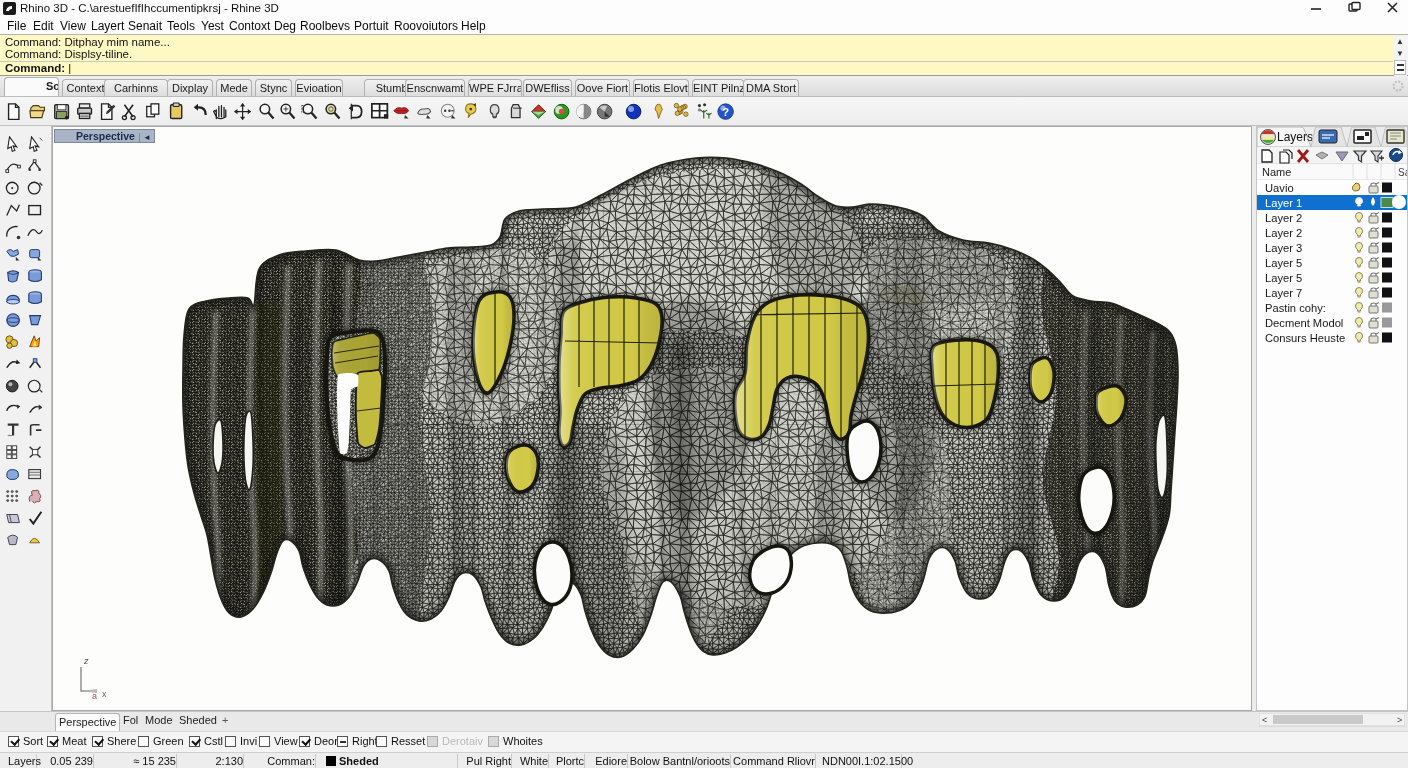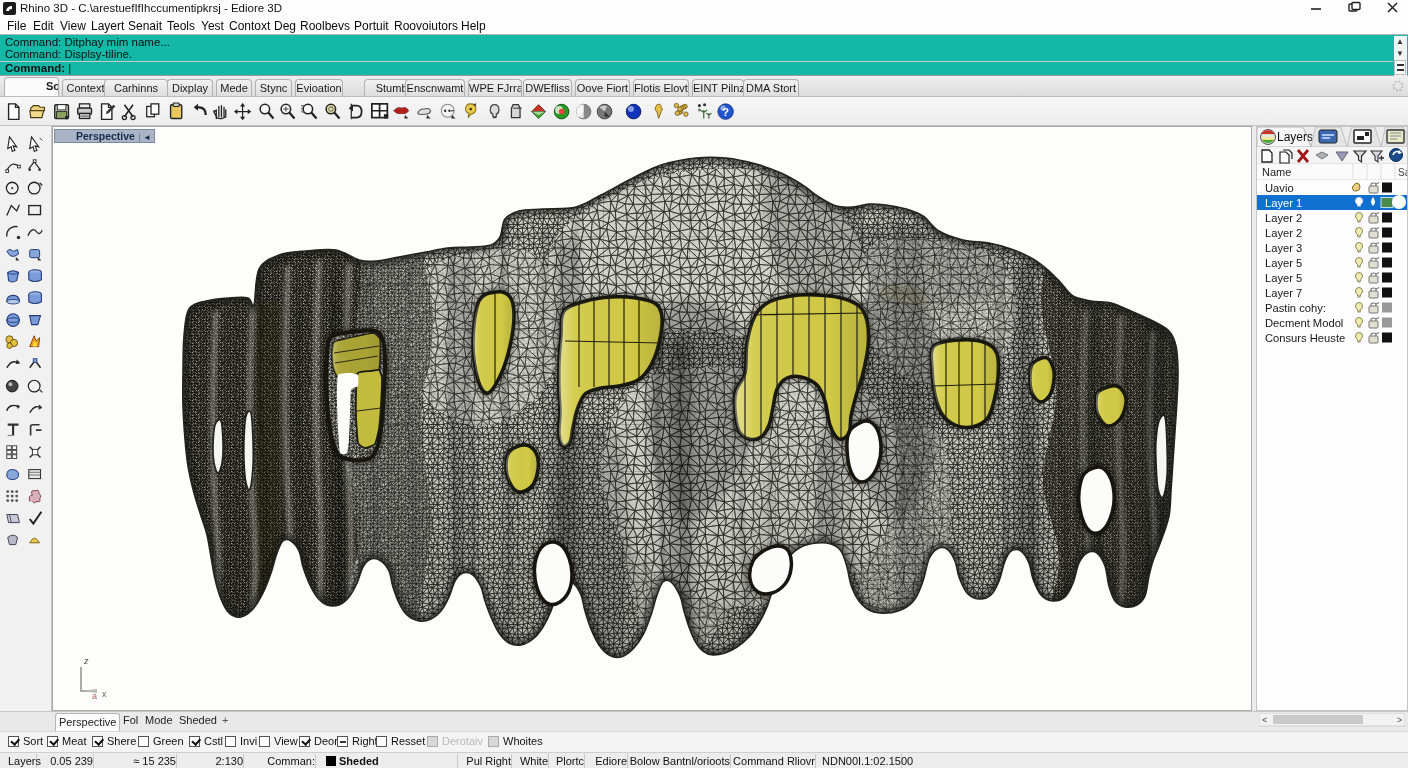--- a/index.html
+++ b/index.html
@@ -6,21 +6,21 @@
 #app{position:relative;width:1408px;height:768px;}
 
 #titlebar{left:0;top:0;width:1408px;height:17px;background:#fdfdfd;}
 #titlebar .ttext{left:20px;top:2px;font-size:11.5px;color:#111;}
 #appicon{left:3px;top:2px;width:13px;height:13px;background:#1a1a1a;border-radius:2px;}
 #appicon svg{position:absolute;left:1px;top:1px;}
 
 #menubar{left:0;top:17px;width:1408px;height:17px;background:#fdfdfd;}
 .mi{position:absolute;top:2px;font-size:12px;color:#0a0a0a;}
 
-#cmdbox{left:0;top:34px;width:1408px;height:42px;background:#14b8a6;border-top:1px solid #b5b5b5;border-bottom:1px solid #9a9a9a;}
+#cmdbox{left:0;top:34px;width:1408px;height:42px;background:#fef9c3;border-top:1px solid #b5b5b5;border-bottom:1px solid #9a9a9a;}
 .cl{position:absolute;left:5px;font-size:11.5px;color:#111;}
 #cmdsep{left:0;top:26px;width:1393px;height:1px;background:#c8c8c8;position:absolute;}
 #cmdscroll{position:absolute;right:1px;top:1px;width:13px;height:40px;background:#f4f4f4;}
 #cmdscroll .a{position:absolute;left:2px;font-size:8px;color:#333;}
 
 #tabbar{left:0;top:76px;width:1408px;height:21px;background:linear-gradient(#efefef,#dcdcdc);border-bottom:1px solid #bbb;}
 .tab{position:absolute;bottom:0;height:17px;white-space:nowrap;overflow:hidden;background:linear-gradient(#f2f2f2,#ddd);border:1px solid #b0b0b0;border-bottom:none;border-radius:4px 4px 0 0;font-size:11px;color:#1a1a1a;text-align:center;padding-top:2px;}
 .tab.active{background:#fafafa;height:19px;font-weight:bold;z-index:3;padding-left:41px;}
 
 #toolbar{left:0;top:97px;width:1408px;height:29px;background:linear-gradient(#f6f6f6,#ededed);border-bottom:1px solid #c2c2c2;}
@@ -50,21 +50,21 @@
 </style></head>
 <body>
 <div id="app">
 
   <div id="titlebar" class="abs">
     <div id="appicon" class="abs">
         <svg width="11" height="11">
           <path d="M2 8 Q3 3 8 3 L8 6 Q5 6 5 8 Z" fill="#fff"></path>
         </svg>
       </div>
-    <div class="ttext abs">Rhino 3D - C.\arestuefIfIhccumentipkrsj - Ediore 3D</div>
+    <div class="ttext abs">Rhino 3D - C.\arestuefIfIhccumentipkrsj - Rhine 3D</div>
     <svg class="abs" style="right:6px;top:1px" width="95" height="14">
       <path d="M4 8 h10" stroke="#222" stroke-width="1.6"></path>
       <rect x="42" y="3" width="8" height="7" rx="1" fill="none" stroke="#222" stroke-width="1.4"></rect>
       <rect x="45" y="1.5" width="8" height="7" rx="1" fill="#fff" stroke="#222" stroke-width="1.4"></rect>
       <path d="M81 2 l9 9 M90 2 l-9 9" stroke="#222" stroke-width="1.5"></path>
     </svg>
   </div>
 
   <div id="menubar" class="abs">
     <div class="mi" style="left:7px">File</div>

